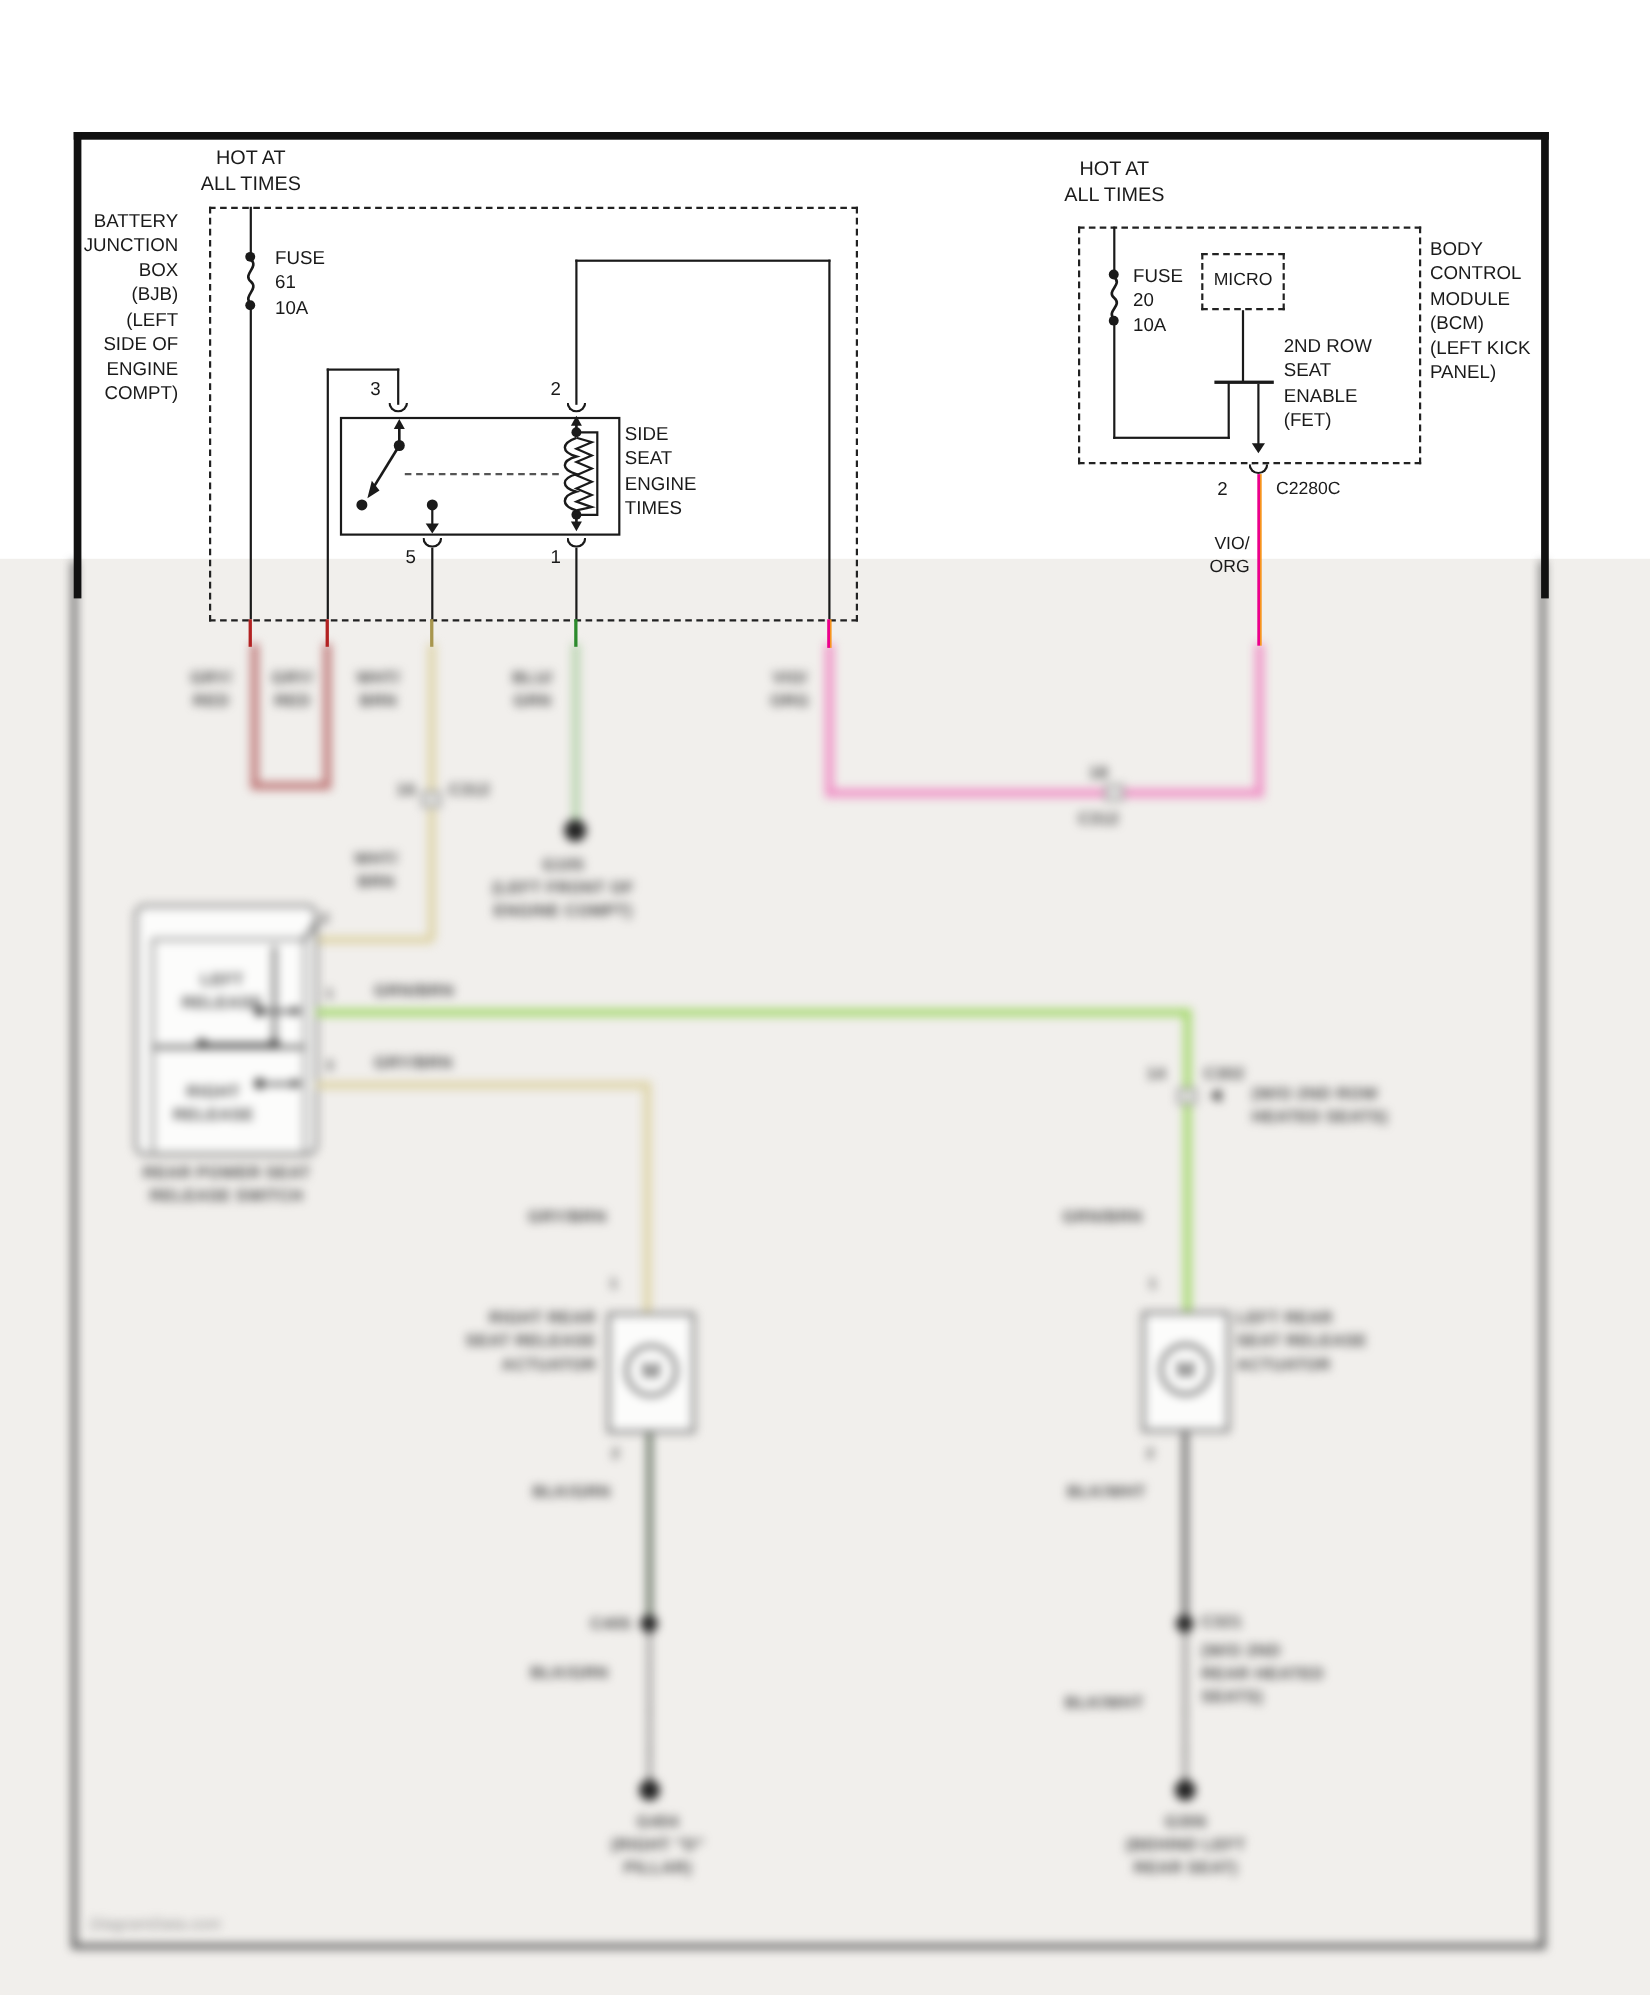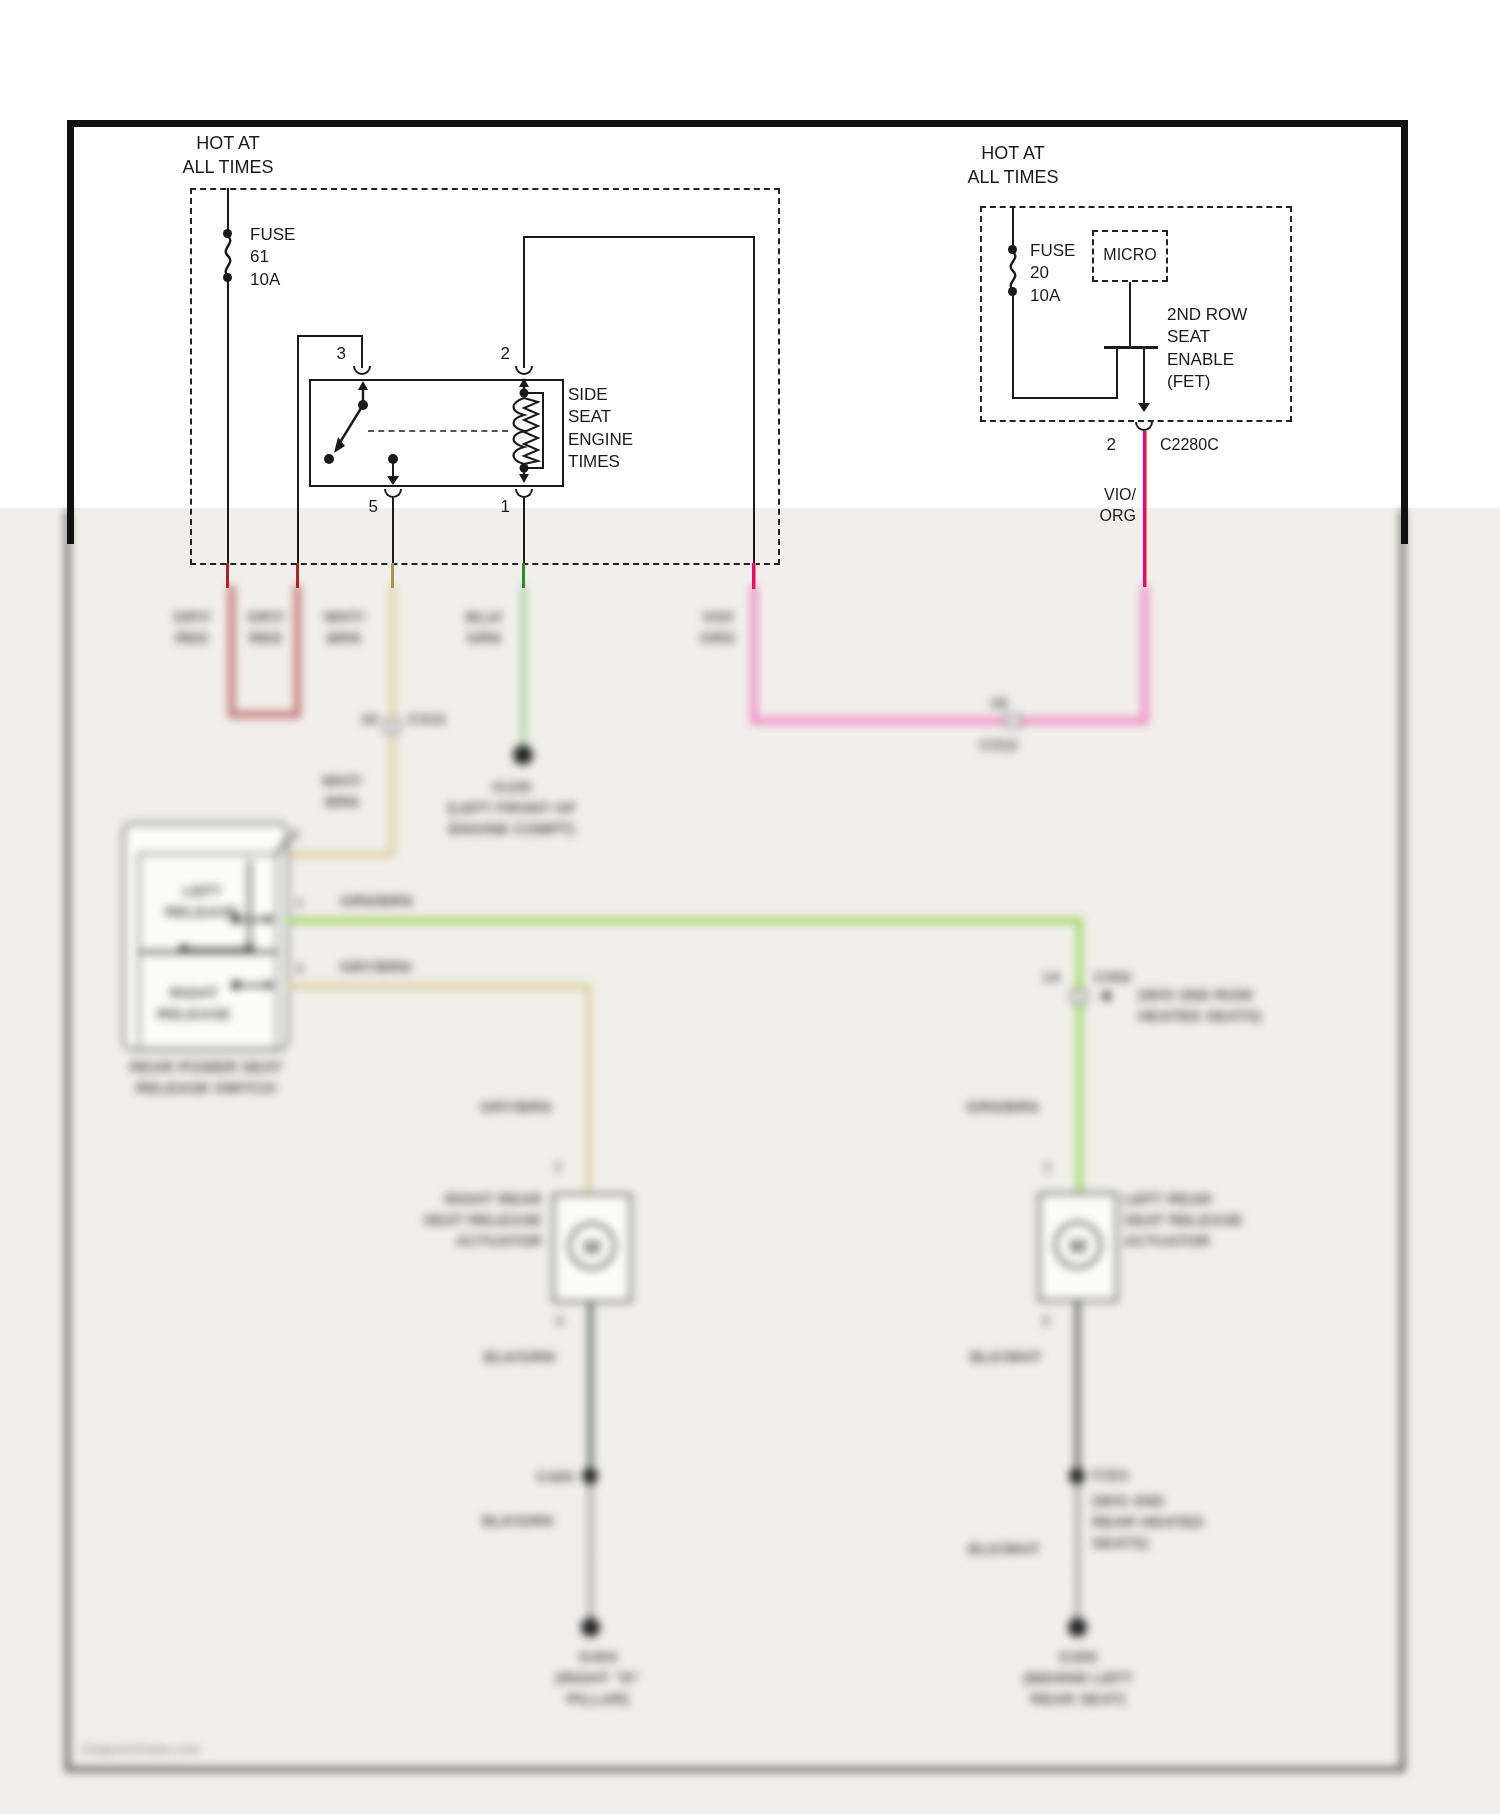--- a/index.html
+++ b/index.html
@@ -198,20 +198,30 @@
 
   <div class="w" style="left:67px;top:80px;width:1341px;height:7px;background:#111;"></div>
   <div class="w" style="left:67px;top:80px;width:7px;height:424px;background:#111;"></div>
   <div class="w" style="left:1401px;top:80px;width:7px;height:424px;background:#111;"></div>
 
   <div class="t ct" style="left:158px;top:92px;width:140px;font-size:18px;">
     <div>HOT AT</div>
     <div>ALL TIMES</div>
   </div>
   <div class="dashbox" style="left:190px;top:148px;width:590px;height:377px;"></div>
+  <div class="t rt" style="left:58px;top:150px;width:104px;">
+    <div>BATTERY</div>
+    <div>JUNCTION</div>
+    <div>BOX</div>
+    <div>(BJB)</div>
+    <div>(LEFT</div>
+    <div>SIDE OF</div>
+    <div>ENGINE</div>
+    <div>COMPT)</div>
+  </div>
 
   <div class="w" style="left:227px;top:148px;width:2px;height:44px;"></div>
   <div class="dot" style="left:223px;top:189px;width:9px;height:9px;"></div>
   <svg style="left:220px;top:196px;" width="16" height="40" viewBox="0 0 16 40">
     <path d="M8,0 C16,7 0,13 8,20 C16,27 0,33 8,40" stroke="#1a1a1a" stroke-width="2.4" fill="none"></path>
   </svg>
   <div class="dot" style="left:223px;top:233px;width:9px;height:9px;"></div>
   <div class="w" style="left:227px;top:241px;width:2px;height:282px;"></div>
   <div class="t" style="left:250px;top:184px;">
     <div>FUSE</div>
@@ -271,20 +281,28 @@
   <div class="w" style="left:296px;top:523px;width:3px;height:25px;background:#b22222;"></div>
   <div class="w" style="left:391px;top:523px;width:3px;height:25px;background:#a8964e;"></div>
   <div class="w" style="left:522px;top:523px;width:3px;height:25px;background:#2c8a2c;"></div>
   <div class="w" style="left:752px;top:523px;width:4px;height:26px;background:linear-gradient(90deg,#ec008c 65%,#f7941d 35%);"></div>
 
   <div class="t ct" style="left:943px;top:102px;width:140px;font-size:18px;">
     <div>HOT AT</div>
     <div>ALL TIMES</div>
   </div>
   <div class="dashbox" style="left:980px;top:166px;width:312px;height:216px;"></div>
+  <div class="t" style="left:1300px;top:176px;">
+    <div>BODY</div>
+    <div>CONTROL</div>
+    <div>MODULE</div>
+    <div>(BCM)</div>
+    <div>(LEFT KICK</div>
+    <div>PANEL)</div>
+  </div>
 
   <div class="w" style="left:1012px;top:166px;width:2px;height:43px;"></div>
   <div class="dot" style="left:1008px;top:205px;width:9px;height:9px;"></div>
   <svg style="left:1005px;top:212px;" width="16" height="38" viewBox="0 0 16 38">
     <path d="M8,0 C16,7 0,12 8,19 C16,26 0,31 8,38" stroke="#1a1a1a" stroke-width="2.4" fill="none"></path>
   </svg>
   <div class="dot" style="left:1008px;top:247px;width:9px;height:9px;"></div>
   <div class="t" style="left:1030px;top:200px;">
     <div>FUSE</div>
     <div>20</div>

